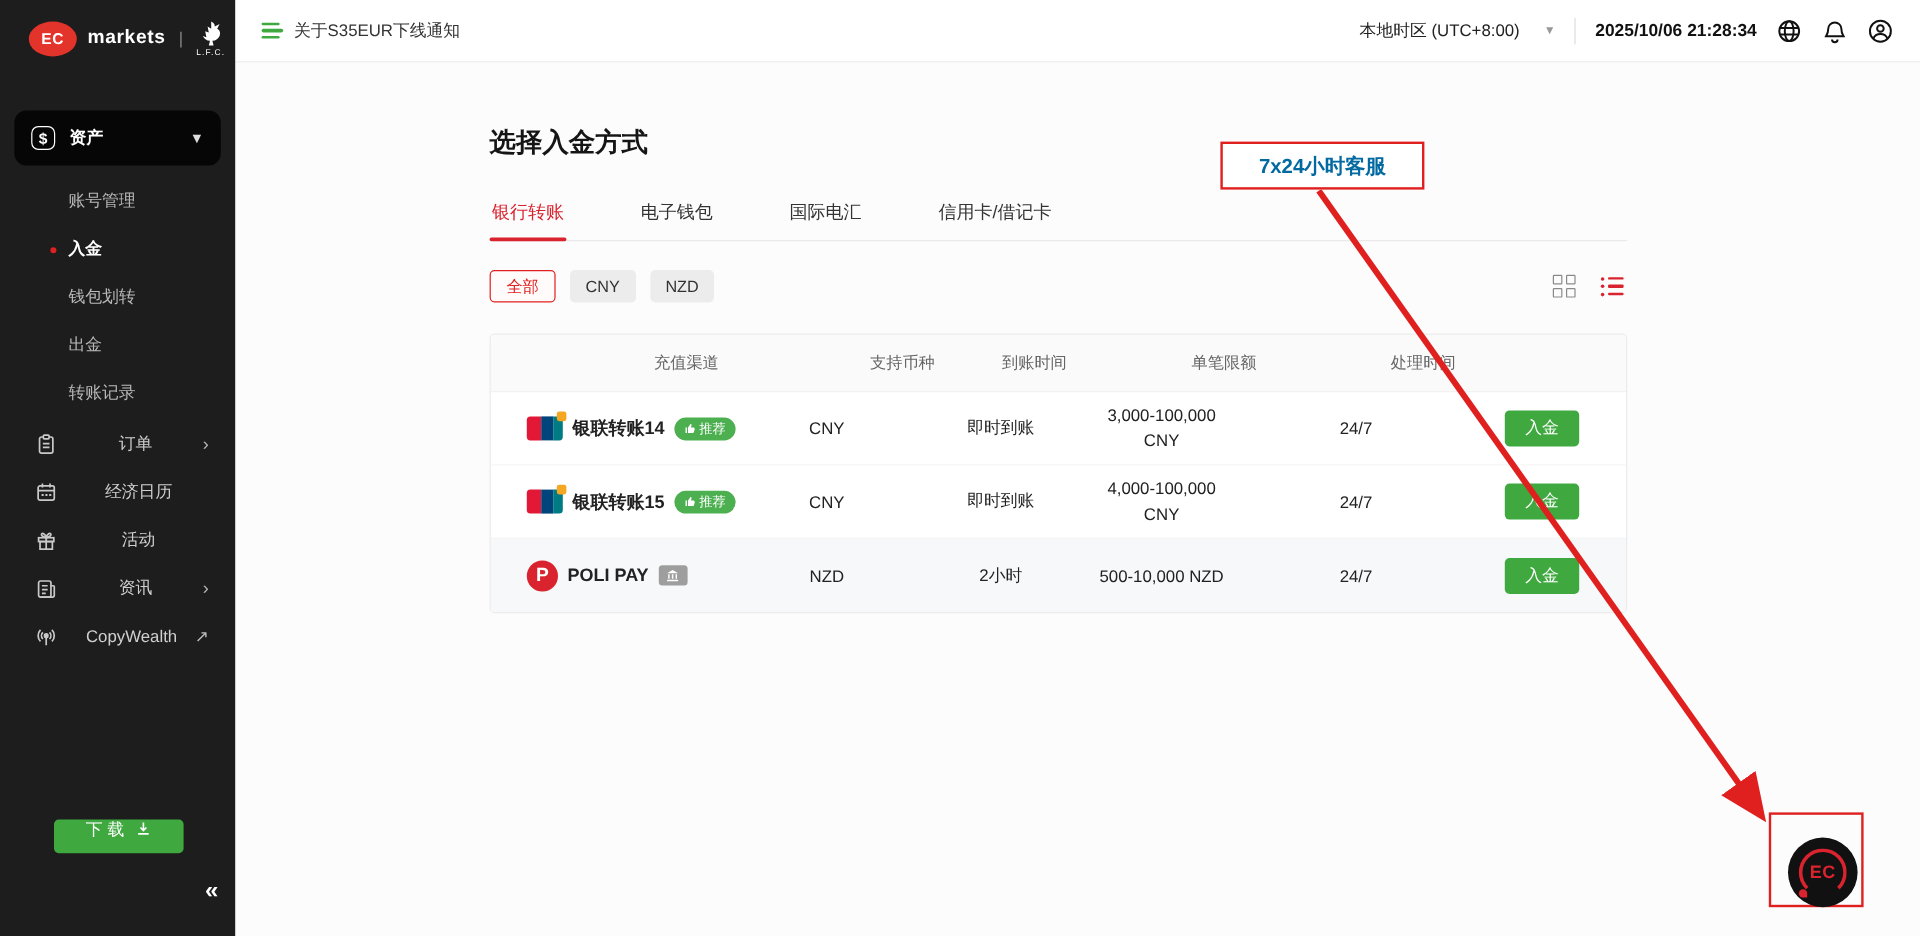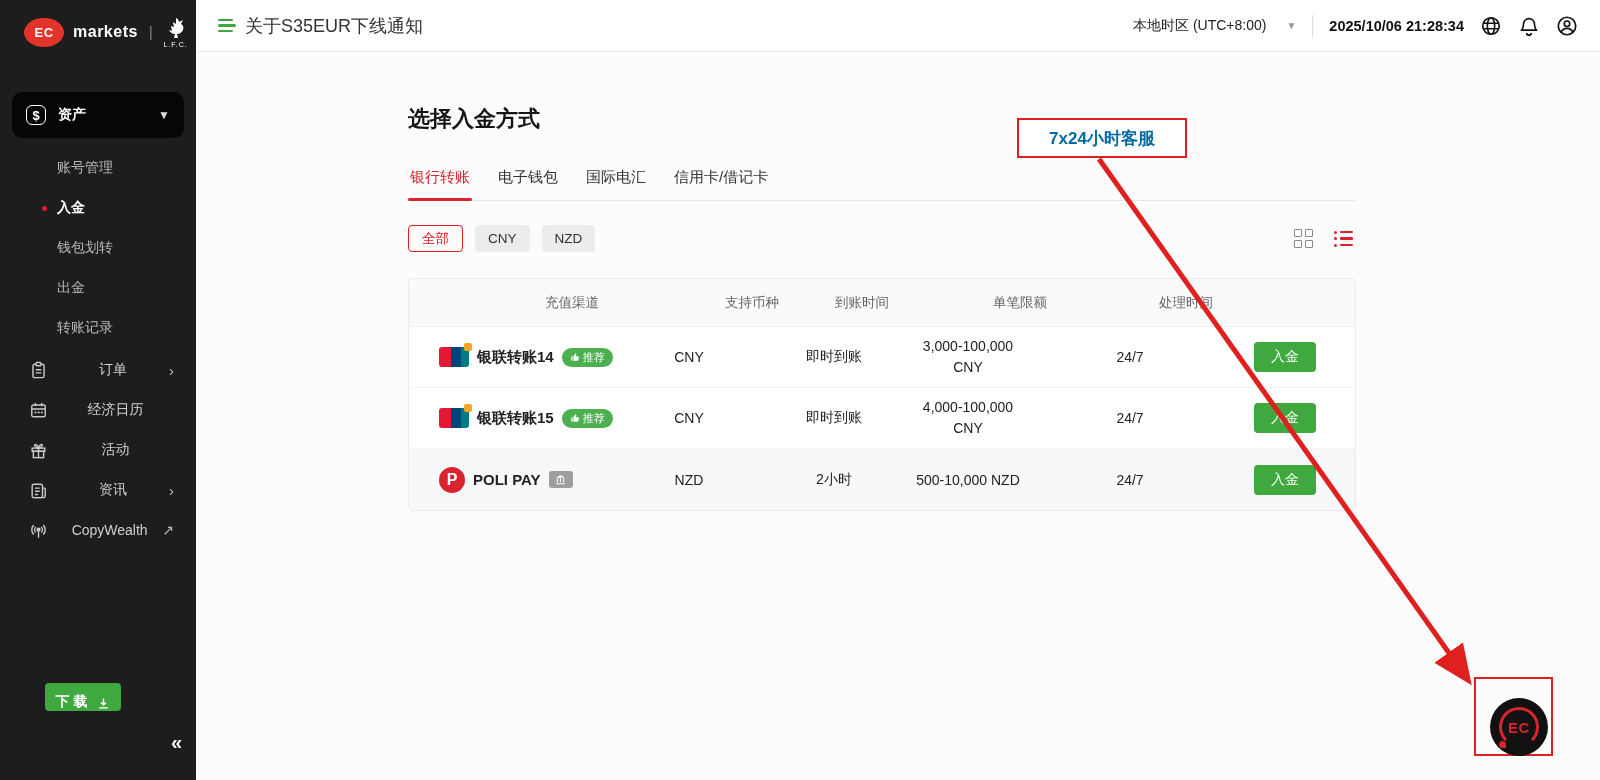--- a/index.html
+++ b/index.html
@@ -36,51 +36,51 @@
     width:5px; height:5px; border-radius:50%; background:#e02020; }
 
   .mainnav { margin-top:2px;text-align:center; }
   .mainnav-item { height:40px; display:flex; align-items:center; padding:0 22px 0 29px;
     color:#cfcfcf; font-size:14px; cursor:pointer; }
   .mainnav-item svg { width:19px; height:19px; margin-right:9px; flex:none; }
   .mainnav-item .lbl { flex:1; }
   .chev-r { color:#bbb; font-size:15px; }
   .ext-arrow { color:#bbb; font-size:14px; }
 
-  .dl-btn { position:absolute; left:45px; top:683px; width:76px; height:28px;
+  .dl-btn { position:absolute; left:45px; top:683px; width:108px; height:28px;
     background:#3fa940; border:none; border-radius:4px; color:#fff; font-size:14px;
-    font-weight:bold; letter-spacing:4px; cursor:pointer; display:flex;
-    align-items:flex-end; justify-content:center; gap:4px; }
+    font-weight:normal; letter-spacing:4px; cursor:pointer; display:flex;
+    align-items:flex-start; justify-content:center; gap:4px; }
   .collapse { position:absolute; right:14px; bottom:26px; color:#fff; font-size:20px;
     font-weight:bold; cursor:pointer; }
 
   
   .topbar { position:absolute; left:196px; top:0; right:0; height:52px; background:#fff;
     border-bottom:1px solid #ececec; display:flex; align-items:center;
     padding:0 22px; z-index:5; }
   .notice-wrap { display:flex; align-items:center; gap:9px; cursor:pointer; }
   .megaphone { display:flex; flex-direction:column; gap:3px; }
   .megaphone i { display:block; height:2.5px; background:#3fa940; border-radius:2px; }
   .megaphone i:nth-child(1){ width:15px; } .megaphone i:nth-child(2){ width:18px; }
   .megaphone i:nth-child(3){ width:15px; }
-  .notice-text { font-size:18px; color:#333; }
+  .notice-text { font-size:14px; color:#333; }
   .topbar-right { margin-left:auto; display:flex; align-items:center; gap:16px; }
   .tz { display:flex; align-items:center; gap:20px; font-size:14px; color:#222;
     cursor:pointer; }
   .tz-chev { color:#999; font-size:10px; }
   .vdiv { width:1px; height:22px; background:#ddd; }
   .clock { font-size:14.5px; color:#111; font-weight:bold; }
   .tb-icon { width:22px; height:22px; cursor:pointer; color:#111; }
 
   
   .main { position:absolute; left:196px; top:52px; right:0; bottom:0; background:#fcfcfc; }
   .content { position:absolute; left:212px; top:0; width:948px; }
   .page-title { margin-top:52px; font-size:22px; font-weight:bold; color:#151515; }
 
-  .tabs { display:flex; gap:24px; margin-top:28px; border-bottom:1px solid #e9e9e9; }
+  .tabs { display:flex; gap:60px; margin-top:28px; border-bottom:1px solid #e9e9e9; }
   .tab { position:relative; padding:6px 2px 13px; font-size:15px; color:#333;
     cursor:pointer; }
   .tab.active { color:#d9232e; }
   .tab.active::after { content:""; position:absolute; left:0; right:0; bottom:-1px;
     height:3px; background:#d9232e; border-radius:2px; }
 
   .filter-row { display:flex; align-items:center; margin-top:24px; }
   .chip { height:27px; padding:0 13px; border-radius:4px; font-size:13.5px;
     display:flex; align-items:center; cursor:pointer; margin-right:12px; }
   .chip.active { border:1px solid #e02020; color:#e02020; background:#fffbfb; }

